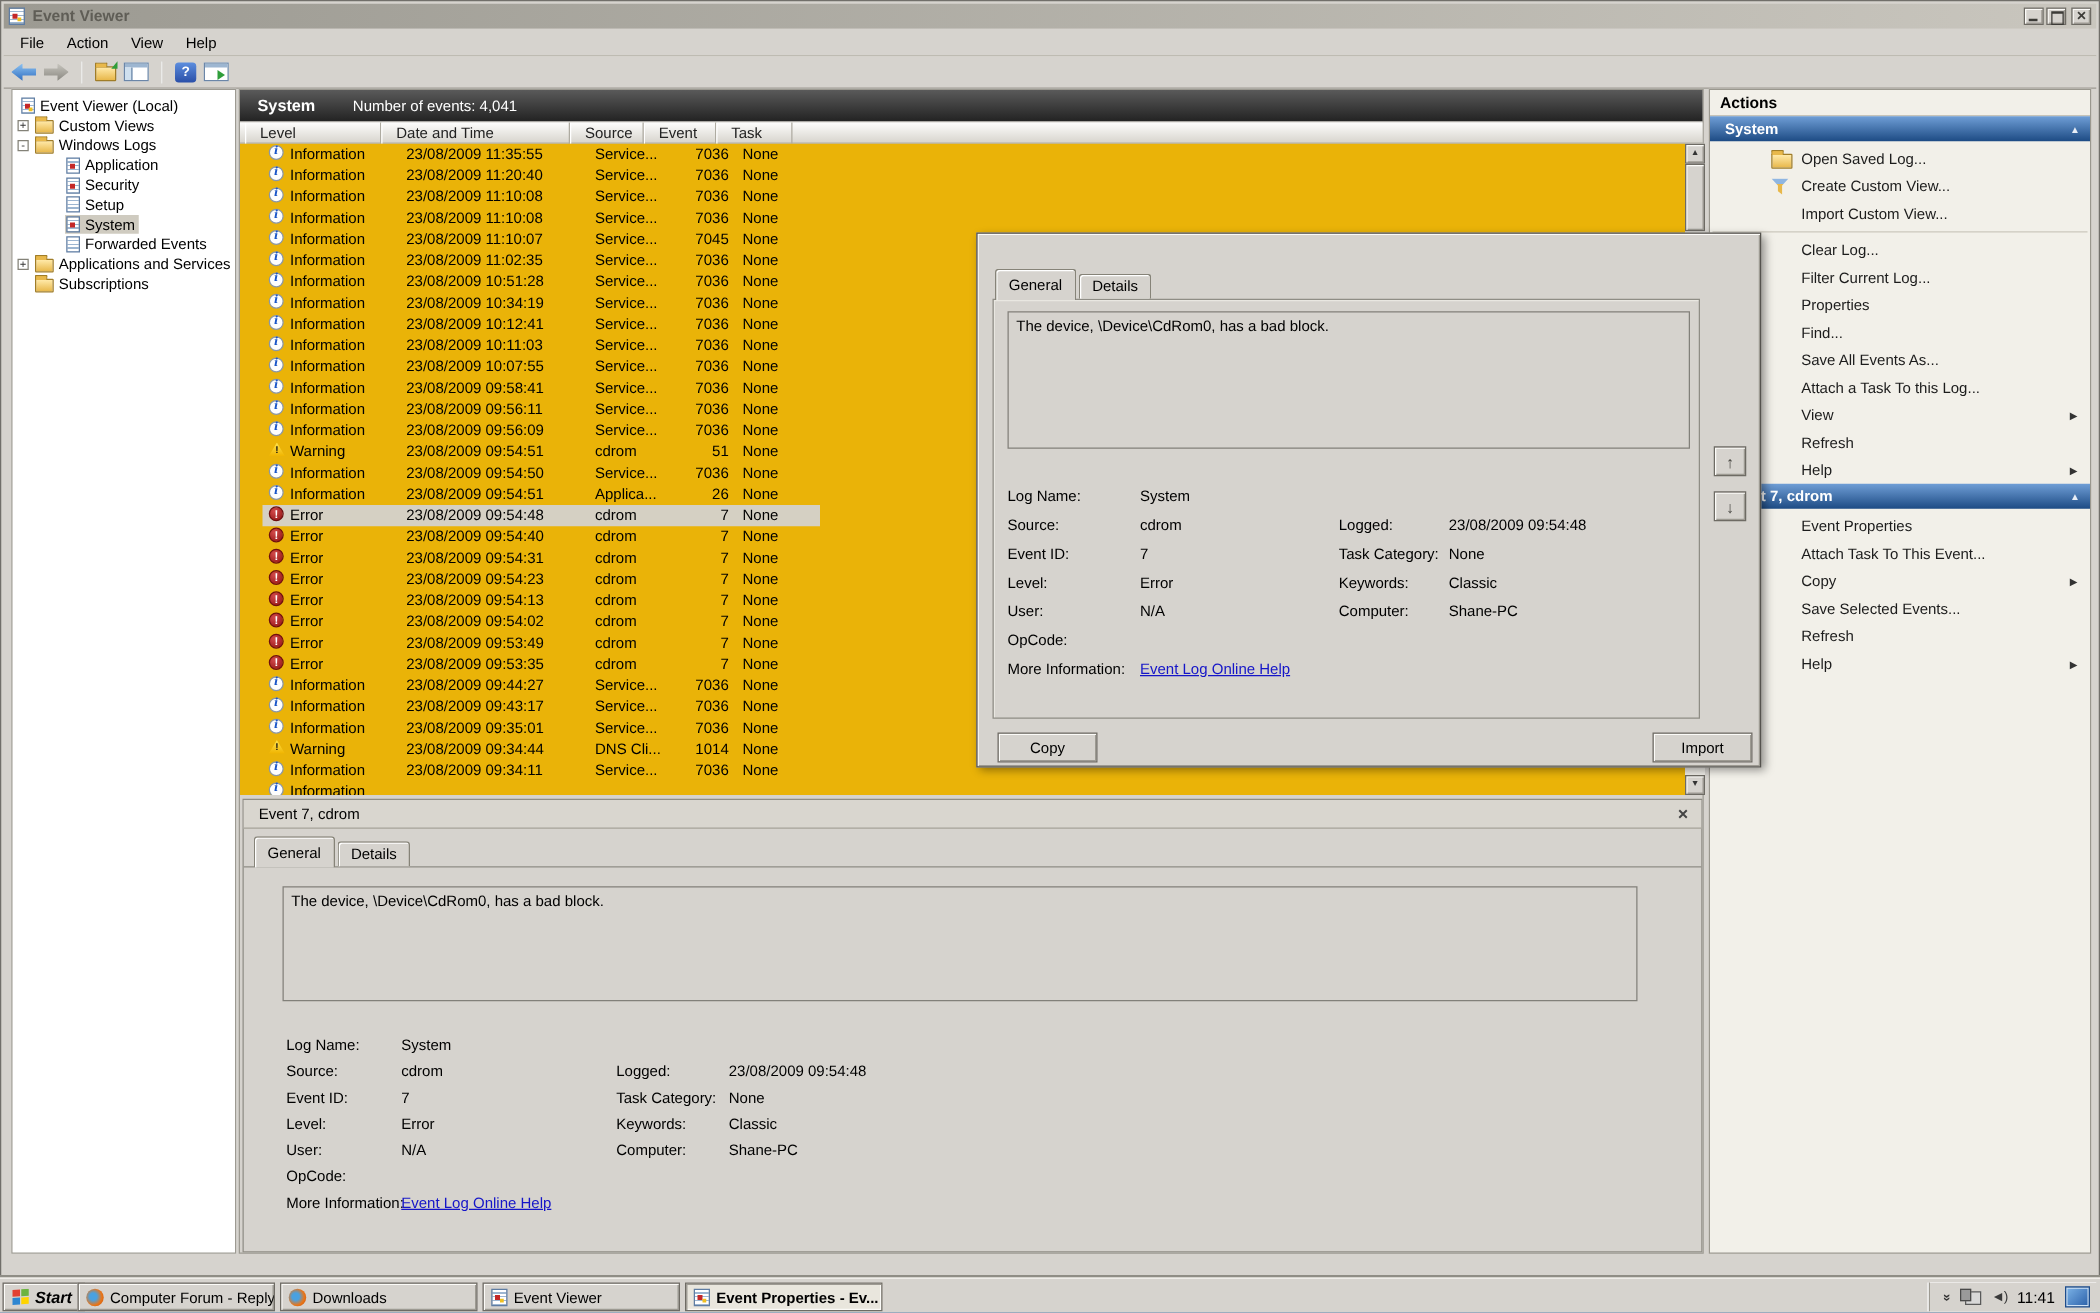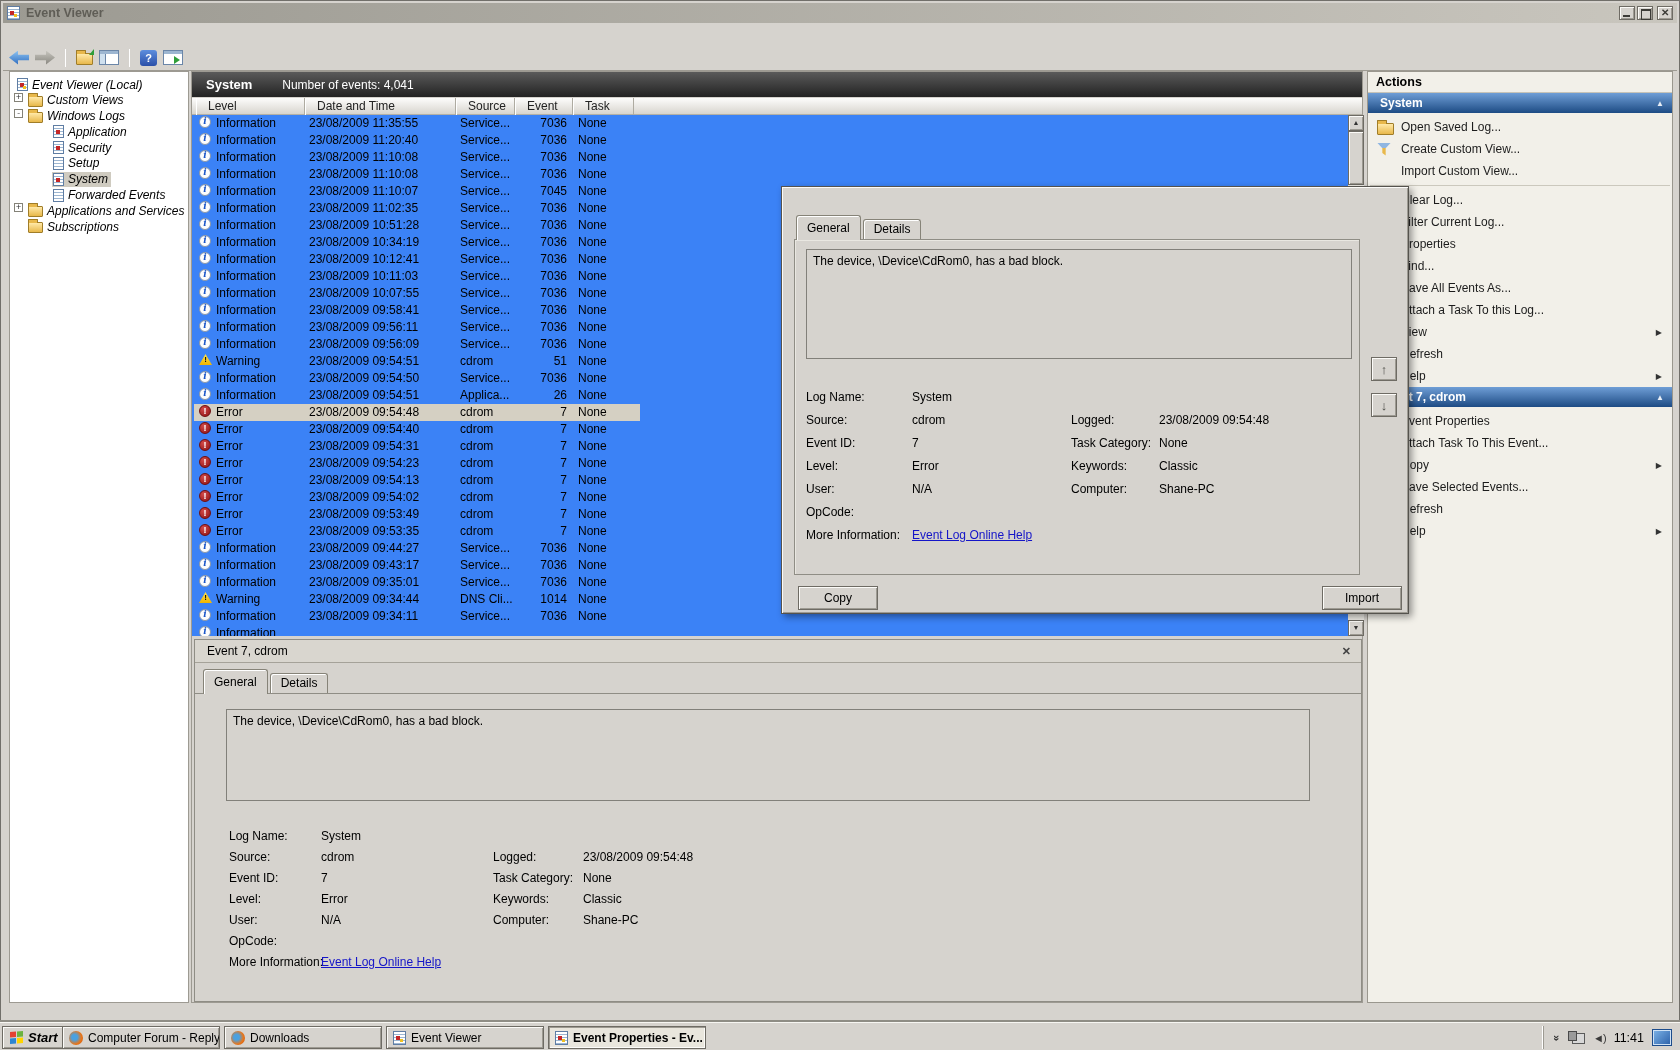--- a/index.html
+++ b/index.html
@@ -40,42 +40,42 @@
   .folder::before { content:""; position:absolute; left:-1px; top:-4px; width:8px; height:3px; background:#e8b84b; border:1px solid #a07d28; border-bottom:none; border-radius:1px 1px 0 0; }
   .folder.exp::after { content:""; position:absolute; right:-2px; top:-5px; width:0; height:0; border-bottom:6px solid #2f9e3a; border-left:5px solid transparent; }
 
   
   .ev-icon { width:13px; height:14px; background:repeating-linear-gradient(#ffffff 0 2px, #9db6d1 2px 3px); border:1px solid #5f7da3; position:relative; flex:none; }
   .ev-icon::before { content:""; position:absolute; left:2px; top:4px; width:4px; height:4px; background:#c42727; }
   .ev-icon::after { content:""; position:absolute; right:2px; top:7px; width:3px; height:3px; background:#f0c020; }
 
   
   .tree-panel { position:absolute; left:8px; top:70px; width:180px; height:932px; background:#fff; border:1px solid #9d9a92; overflow:hidden; padding-top:5px; }
-  .tree-row { height:15.8px; display:flex; align-items:flex-start; white-space:nowrap;font-style:italic; }
+  .tree-row { height:15.8px; display:flex; align-items:center; white-space:nowrap; }
   .tree-row.d0 { padding-left:6px; } .tree-row.d1 { padding-left:4px; } .tree-row.d2 { padding-left:42px; }
   .expander { width:9px; height:9px; border:1px solid #848278; background:#fff; font-size:9px; line-height:7px; text-align:center; margin-right:4px; flex:none; color:#333; }
   .exp-spacer { width:13px; flex:none; }
   .node { display:flex; align-items:center; padding:0 3px 0 1px; height:15px; }
   .node.selected { background:#cfcbc0; }
   .ticon { flex:none; margin-right:4px; }
   .ticon.event-viewer, .ticon.log, .ticon.log-plain { width:11px; height:13px; background:repeating-linear-gradient(#ffffff 0 2px, #9db6d1 2px 3px); border:1px solid #5f7da3; position:relative; }
   .ticon.event-viewer::before, .ticon.log::before { content:""; position:absolute; left:2px; top:4px; width:4px; height:4px; background:#c42727; }
   .ticon.event-viewer::after { content:""; position:absolute; right:1px; top:7px; width:3px; height:3px; background:#f0c020; }
   .ticon.folder { width:15px; height:11px; margin-top:2px; }
   .tlabel { font-size:12px; }
 
   
   .center-panel { position:absolute; left:190px; top:70px; width:1172px; height:932px; background:#d6d3ce; border:1px solid #9d9a92; }
   .log-header { position:absolute; left:0; top:0; width:100%; height:25px; background:linear-gradient(#5a5a5a,#232323);
     color:#fff; display:flex; align-items:center; padding-left:14px; }
   .log-header .lh-name { font-weight:bold; font-size:13px; margin-right:30px; }
   .log-header .lh-count { font-size:12px; }
   .col-header { position:absolute; left:0; top:26px; width:100%; height:17px; background:linear-gradient(#fdfdfc,#d8d5ce); border-bottom:1px solid #b3b0a6; }
   .col-cell { position:absolute; top:0; height:17px; border-right:1px solid #aeaba1; box-shadow:inset 1px 0 0 #fff; font-size:12px; color:#222; padding:1px 4px 0 12px; overflow:hidden; }
-  .rows { position:absolute; left:0; top:43px; width:1156px; height:521px; background:#3b82f6; overflow:hidden; }
+  .rows { position:absolute; left:0; top:43px; width:1156px; height:521px; background:#eab308; overflow:hidden;padding-left:16px; }
   .row { position:relative; height:17px; }
   .row.selected { background:linear-gradient(#d5d0c3,#d5d0c3) no-repeat 2px 0 / 446px 100%; }
   .row span { position:absolute; top:1px; white-space:nowrap; font-size:12px; }
   .c-icn { left:7px; top:2px; }
   .c-level { left:24px; } .c-date { left:117px; } .c-source { left:268px; }
   .c-id { left:323px; width:52px; text-align:right; } .c-task { left:386px; }
   .lvl-icon { display:inline-block; position:relative; }
   .info { width:12px; height:12px; border-radius:50%; background:#fdfdfd; border:1px solid #8a97a8; color:#1b56c8; }
   .info::before { content:"i"; position:absolute; left:0; right:0; top:-1px; text-align:center; font:italic bold 9px "DejaVu Serif", serif; }
   .warn { width:13px; height:11px; background:linear-gradient(#ffe34d,#f0b400); clip-path:polygon(50% 0,100% 100%,0 100%); }
@@ -112,21 +112,21 @@
   #pv-fields .fl2 { left:298px; } #pv-fields .fv2 { left:388px; }
   .link { color:#1515c8; text-decoration:underline; }
 
   
   .actions-panel { position:absolute; left:1366px; top:70px; width:306px; height:932px; background:#f2f0e9; border:1px solid #9a978e; }
   .actions-title { height:21px; font-weight:bold; font-size:12.5px; padding:3px 0 0 8px; border-bottom:1px solid #c6c3b8; background:#f2f0e9; }
   .act-header { height:20px; background:linear-gradient(#6f9ed6,#1d4b84); color:#fff; font-weight:bold; font-size:12px;
     display:flex; align-items:center; padding:0 8px 0 12px; }
   .act-header .collapse { margin-left:auto; font-size:8px; color:#e8eef6; }
   .act-items { padding-top:3px; }
-  .act-item { height:22px; display:flex; align-items:center; padding-left:9px; white-space:nowrap; }
+  .act-item { height:22px; display:flex; align-items:center; padding-left:9px; white-space:nowrap;margin-left:40px; }
   .act-item .aicon { width:17px; flex:none; margin-right:7px; display:flex; }
   .act-item .alabel { font-size:12px; color:#1c1c1c; }
   .act-item .sub { margin-left:auto; margin-right:10px; font-size:8px; color:#333; }
   .act-divider { height:4px; border-bottom:1px solid #cbc8bd; margin:0 2px 3px; }
   .funnel { width:14px; height:13px; background:linear-gradient(#8fb6e2 0 35%, #e8b84b 35%); clip-path:polygon(0 0,100% 0,62% 45%,62% 100%,38% 80%,38% 45%); }
 
   
   .dialog { position:absolute; left:781px; top:186px; width:628px; height:428px; background:#d6d3ce;
     border:1px solid #55534e; box-shadow:inset 1px 1px 0 #fcfbf8, inset -1px -1px 0 #9d9a92, 3px 3px 7px rgba(0,0,0,.4); z-index:50; }
   .dlg-titlebar { position:absolute; left:3px; top:3px; right:3px; height:20px;
@@ -175,20 +175,26 @@
     <div class="titlebar">
       <span class="ev-icon"></span>
       <span class="title-text">Event Viewer</span>
       <span class="win-btns">
         <span class="wbtn glyph-min"></span>
         <span class="wbtn glyph-max"></span>
         <span class="wbtn glyph-x closebtn"></span>
       </span>
     </div>
 
+    <div class="menubar" id="menubar">
+        <span class="menu-item">File</span>
+        <span class="menu-item">Action</span>
+        <span class="menu-item">View</span>
+        <span class="menu-item">Help</span>
+      </div>
 
     <div class="toolbar">
       <span class="tb-arrow arrow-left"></span>
       <span class="tb-arrow arrow-right"></span>
       <span class="tsep"></span>
       <span class="folder exp"></span>
       <span class="tb-window pane-left"></span>
       <span class="tsep"></span>
       <span class="tb-help">?</span>
       <span class="tb-window pane-right"></span>

